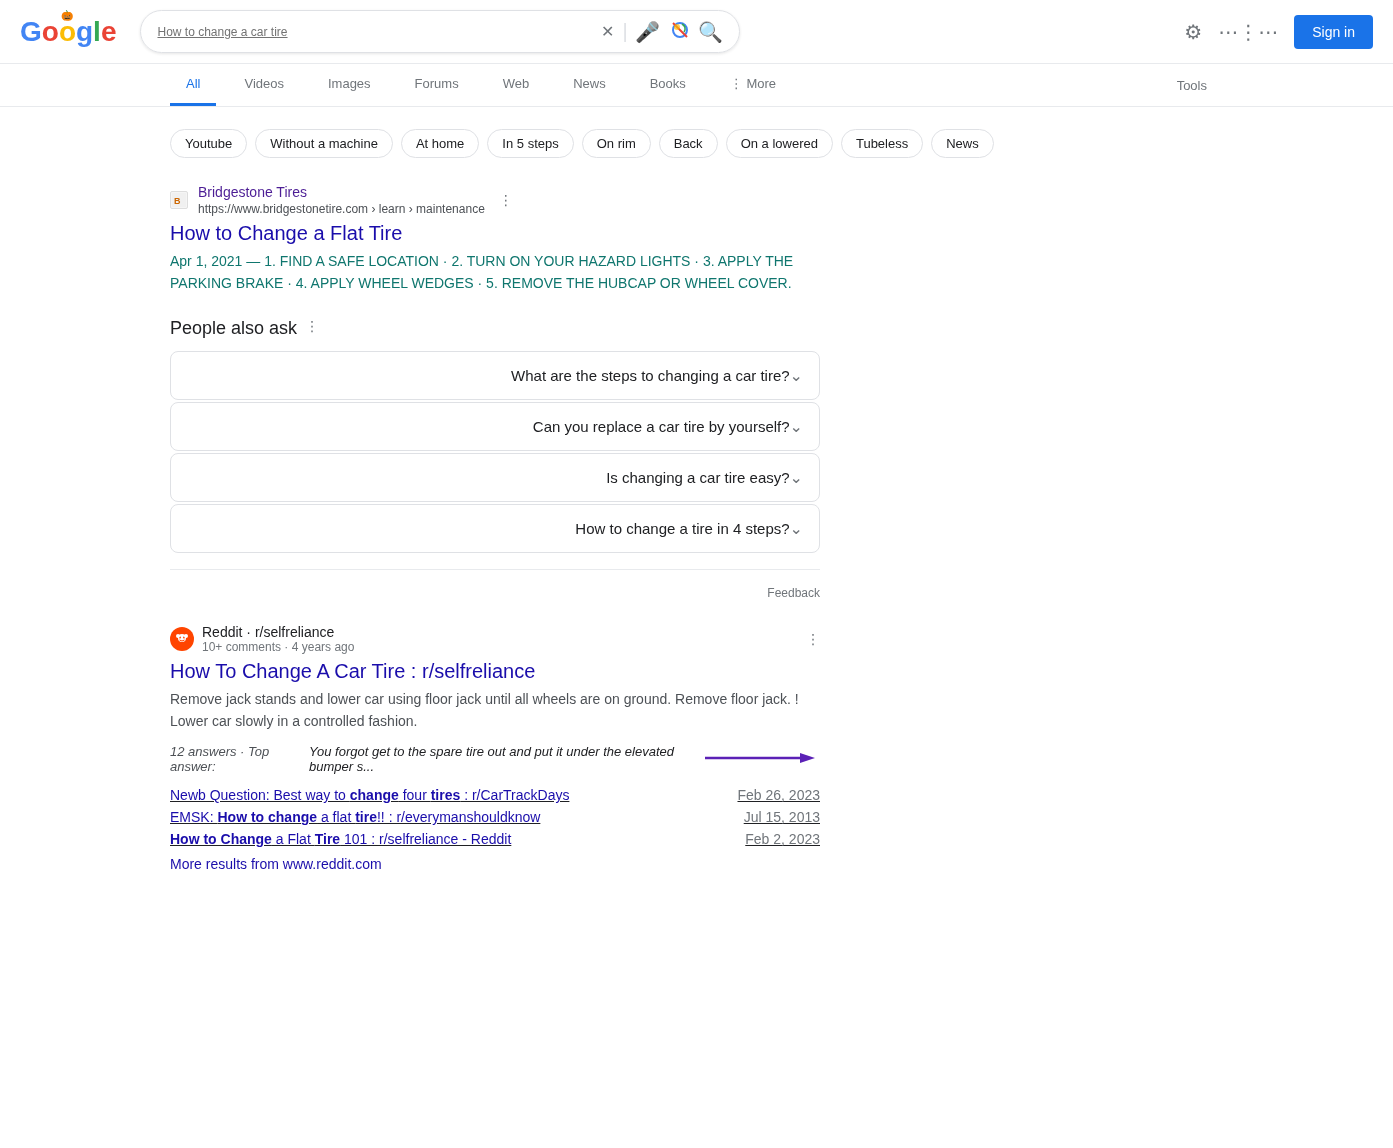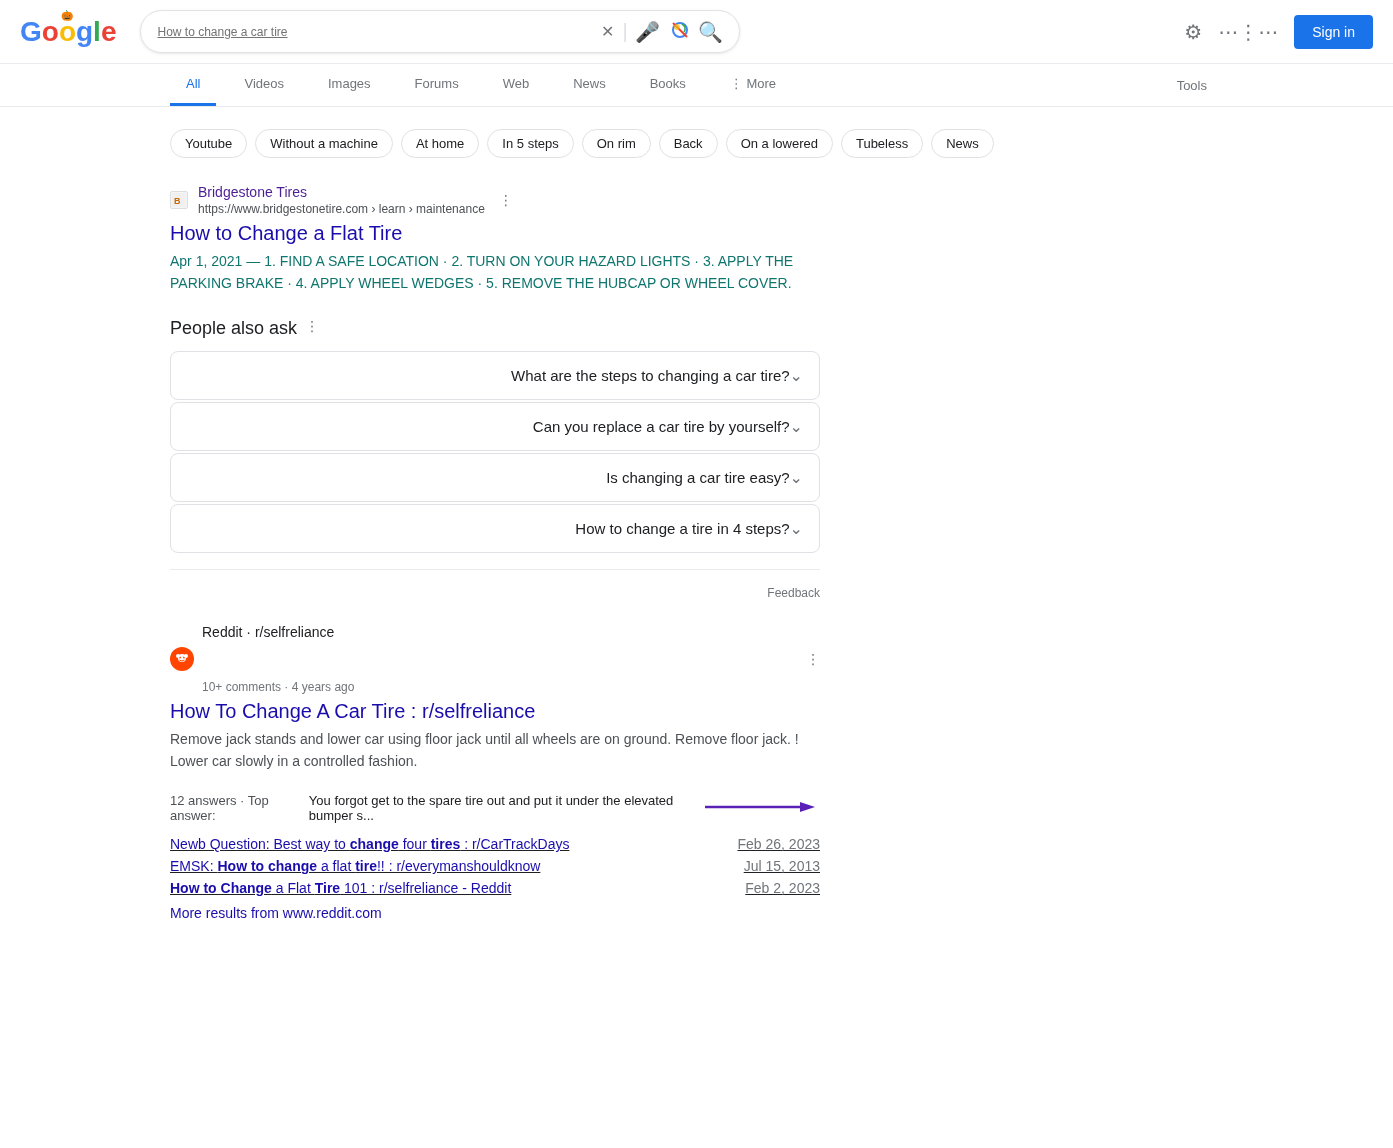--- a/index.html
+++ b/index.html
@@ -231,21 +231,20 @@
       background: #ff4500;
       display: flex;
       align-items: center;
       justify-content: center;
       font-size: 12px;
       color: white;
     }
     .reddit-site-info {
       display: flex;
       flex-direction: column;
-      gap: 40px;
     }
     .reddit-site-name {
       font-size: 14px;
       color: #202124;
       font-weight: 500;
     }
     .reddit-meta {
       font-size: 12px;
       color: #70757a;
     }
@@ -259,24 +258,25 @@
     }
     .reddit-snippet {
       font-size: 14px;
       color: #4d5156;
       margin-top: 4px;
       line-height: 1.58;
     }
     .reddit-answers {
       font-size: 13px;
       color: #4d5156;
-      margin-top: 21px;
+      margin-top: 12px;
       display: flex;
       align-items: center;
       gap: 8px;
+      font-style: italic;
     }
     .reddit-answers-bold {
       color: #202124;
     }
 
     
     .related-links {
       margin-top: 10px;
       max-width: 650px;
     }

